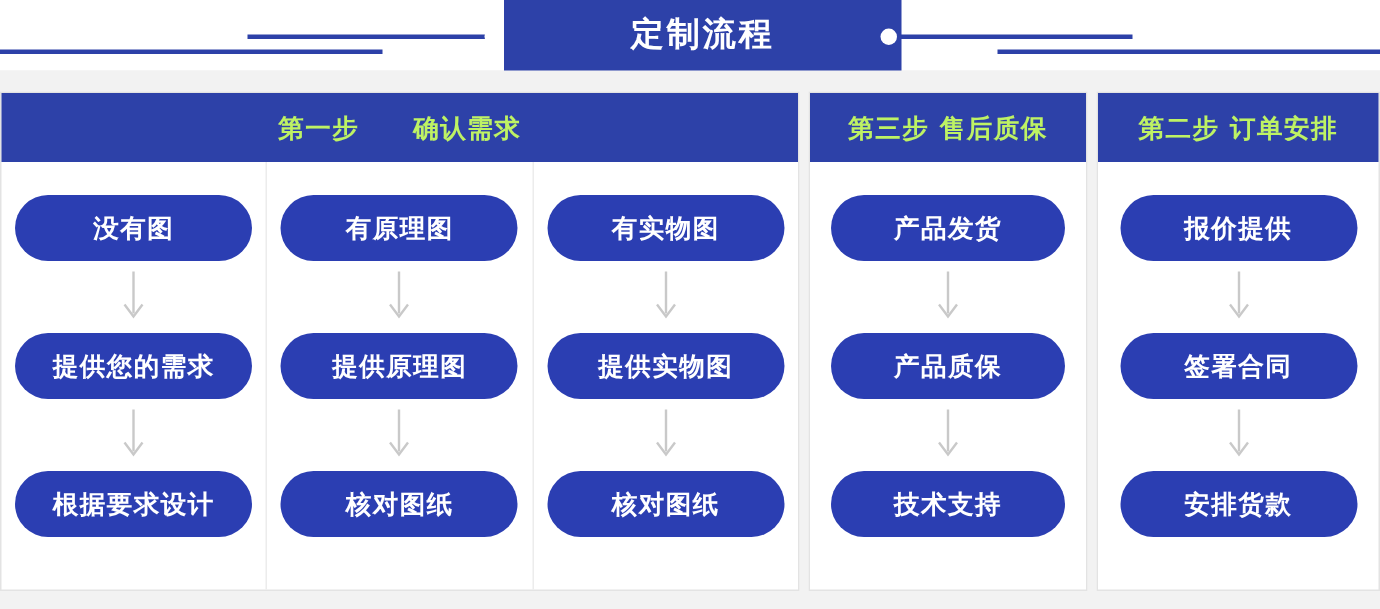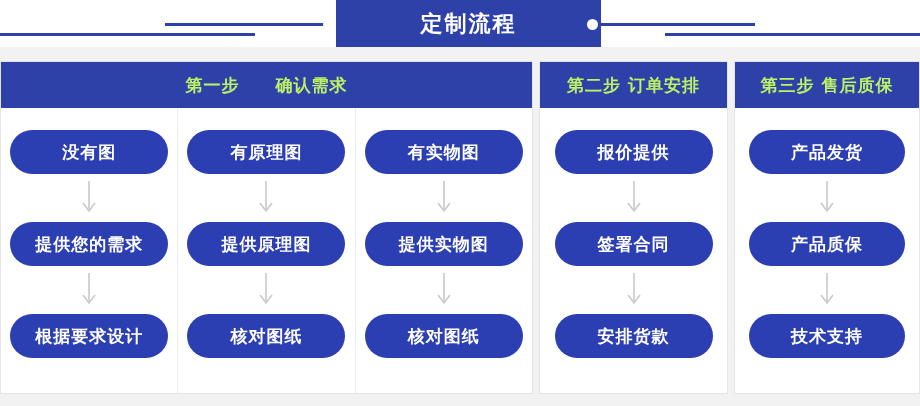--- a/index.html
+++ b/index.html
@@ -233,20 +233,43 @@
               <line x1="9" y1="2" x2="9" y2="30" stroke="#c9c9c9" stroke-width="1.6"></line>
               <polyline points="3,24 9,32 15,24" fill="none" stroke="#c9c9c9" stroke-width="1.6"></polyline>
             </svg>
           </div>
           <div class="pill">核对图纸</div>
         </div>
 
       </div>
     </div>
 
+    <div class="panel p3">
+      <div class="panel-head">第三步 售后质保</div>
+      <div class="panel-body">
+        <div class="col">
+          <div class="pill">产品发货</div>
+          <div class="arrow">
+            <svg width="18" height="38" viewBox="0 0 18 38" aria-hidden="true">
+              <line x1="9" y1="2" x2="9" y2="30" stroke="#c9c9c9" stroke-width="1.6"></line>
+              <polyline points="3,24 9,32 15,24" fill="none" stroke="#c9c9c9" stroke-width="1.6"></polyline>
+            </svg>
+          </div>
+          <div class="pill">产品质保</div>
+          <div class="arrow">
+            <svg width="18" height="38" viewBox="0 0 18 38" aria-hidden="true">
+              <line x1="9" y1="2" x2="9" y2="30" stroke="#c9c9c9" stroke-width="1.6"></line>
+              <polyline points="3,24 9,32 15,24" fill="none" stroke="#c9c9c9" stroke-width="1.6"></polyline>
+            </svg>
+          </div>
+          <div class="pill">技术支持</div>
+        </div>
+      </div>
+    </div>
+
     <div class="panel p2">
       <div class="panel-head">第二步 订单安排</div>
       <div class="panel-body">
         <div class="col">
           <div class="pill">报价提供</div>
           <div class="arrow">
             <svg width="18" height="38" viewBox="0 0 18 38" aria-hidden="true">
               <line x1="9" y1="2" x2="9" y2="30" stroke="#c9c9c9" stroke-width="1.6"></line>
               <polyline points="3,24 9,32 15,24" fill="none" stroke="#c9c9c9" stroke-width="1.6"></polyline>
             </svg>
@@ -256,37 +279,14 @@
             <svg width="18" height="38" viewBox="0 0 18 38" aria-hidden="true">
               <line x1="9" y1="2" x2="9" y2="30" stroke="#c9c9c9" stroke-width="1.6"></line>
               <polyline points="3,24 9,32 15,24" fill="none" stroke="#c9c9c9" stroke-width="1.6"></polyline>
             </svg>
           </div>
           <div class="pill">安排货款</div>
         </div>
       </div>
     </div>
 
-    <div class="panel p3">
-      <div class="panel-head">第三步 售后质保</div>
-      <div class="panel-body">
-        <div class="col">
-          <div class="pill">产品发货</div>
-          <div class="arrow">
-            <svg width="18" height="38" viewBox="0 0 18 38" aria-hidden="true">
-              <line x1="9" y1="2" x2="9" y2="30" stroke="#c9c9c9" stroke-width="1.6"></line>
-              <polyline points="3,24 9,32 15,24" fill="none" stroke="#c9c9c9" stroke-width="1.6"></polyline>
-            </svg>
-          </div>
-          <div class="pill">产品质保</div>
-          <div class="arrow">
-            <svg width="18" height="38" viewBox="0 0 18 38" aria-hidden="true">
-              <line x1="9" y1="2" x2="9" y2="30" stroke="#c9c9c9" stroke-width="1.6"></line>
-              <polyline points="3,24 9,32 15,24" fill="none" stroke="#c9c9c9" stroke-width="1.6"></polyline>
-            </svg>
-          </div>
-          <div class="pill">技术支持</div>
-        </div>
-      </div>
-    </div>
-
   </div>
 </div>
 
 </body></html>

